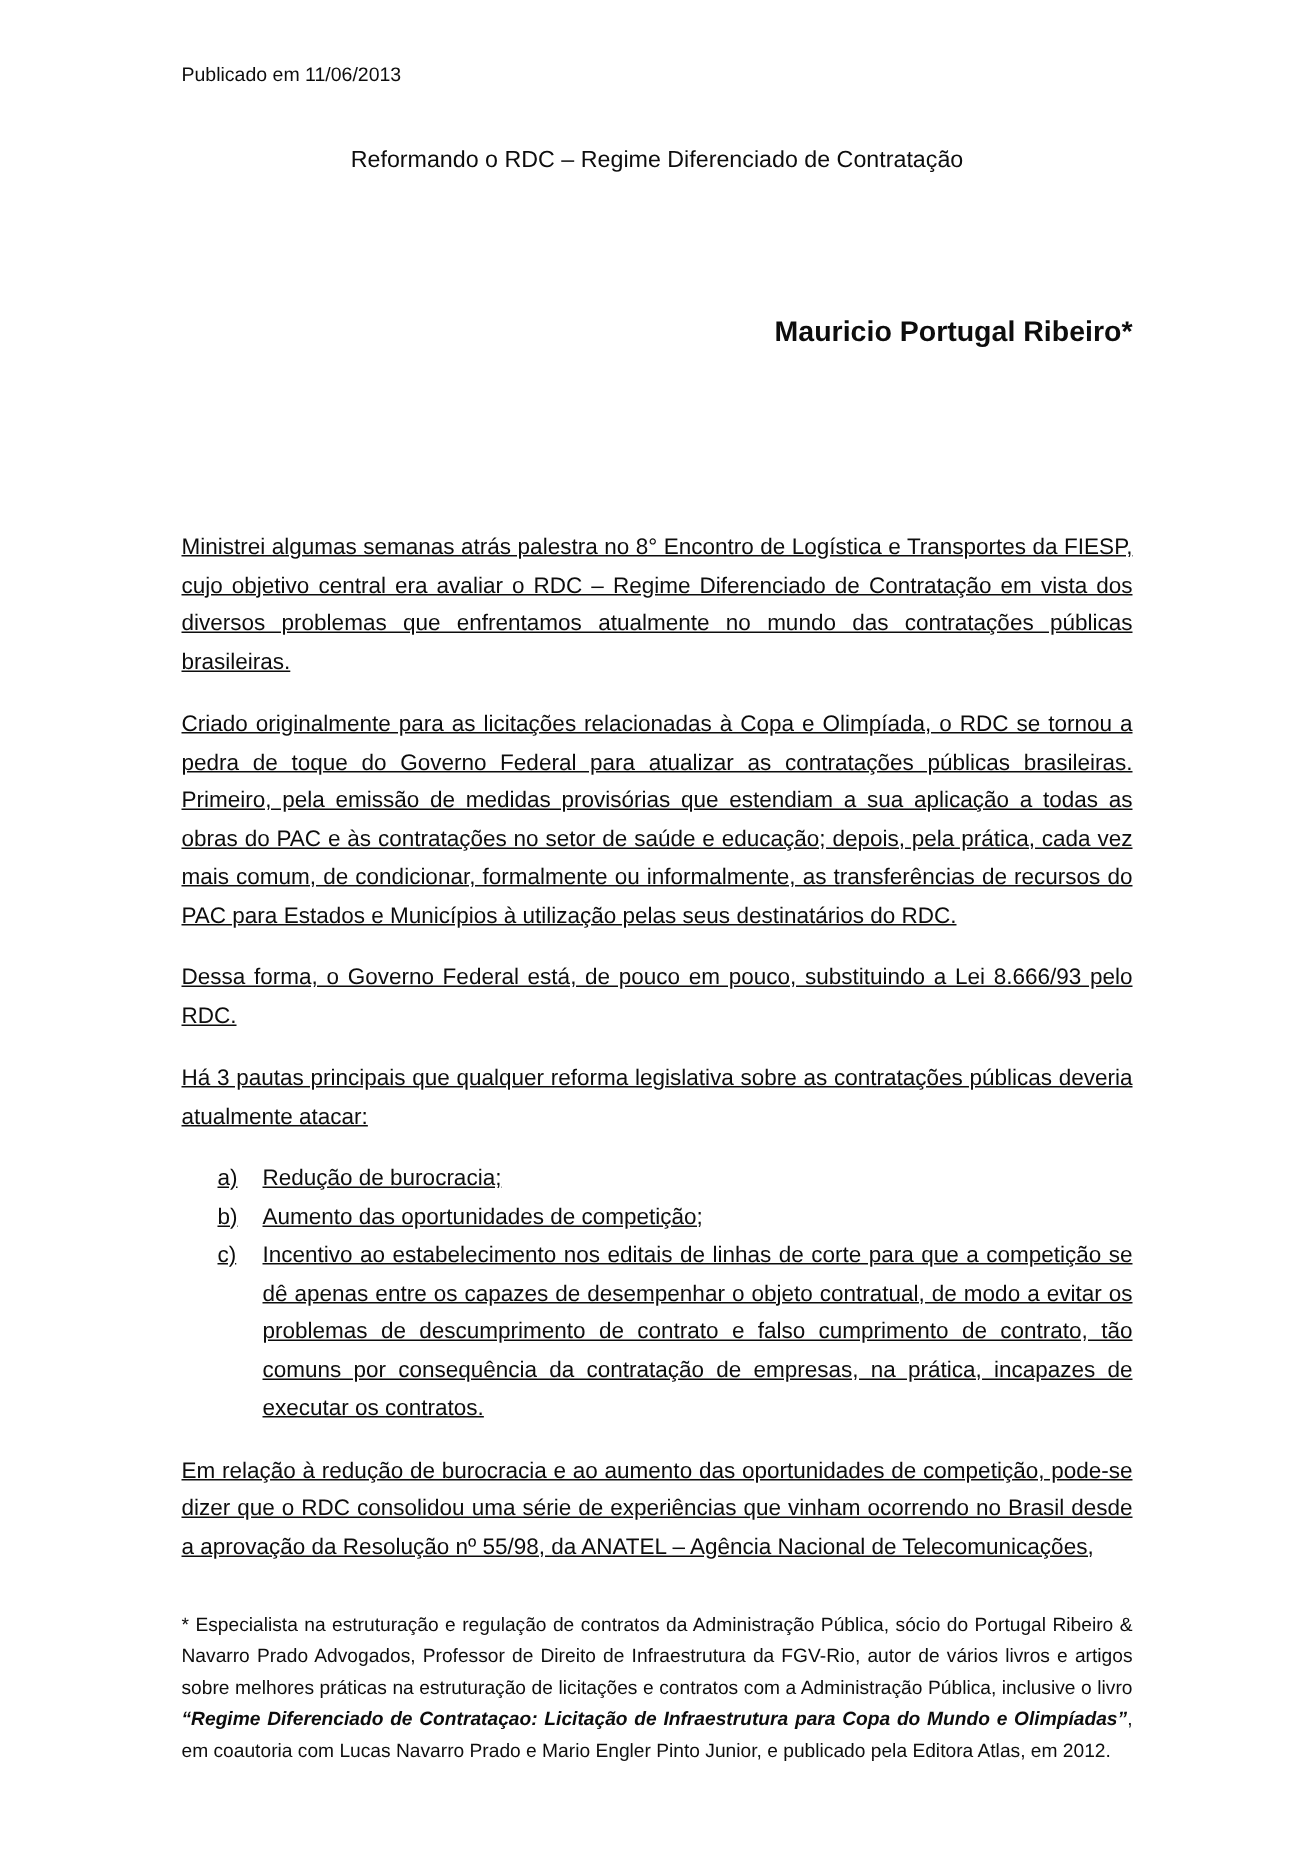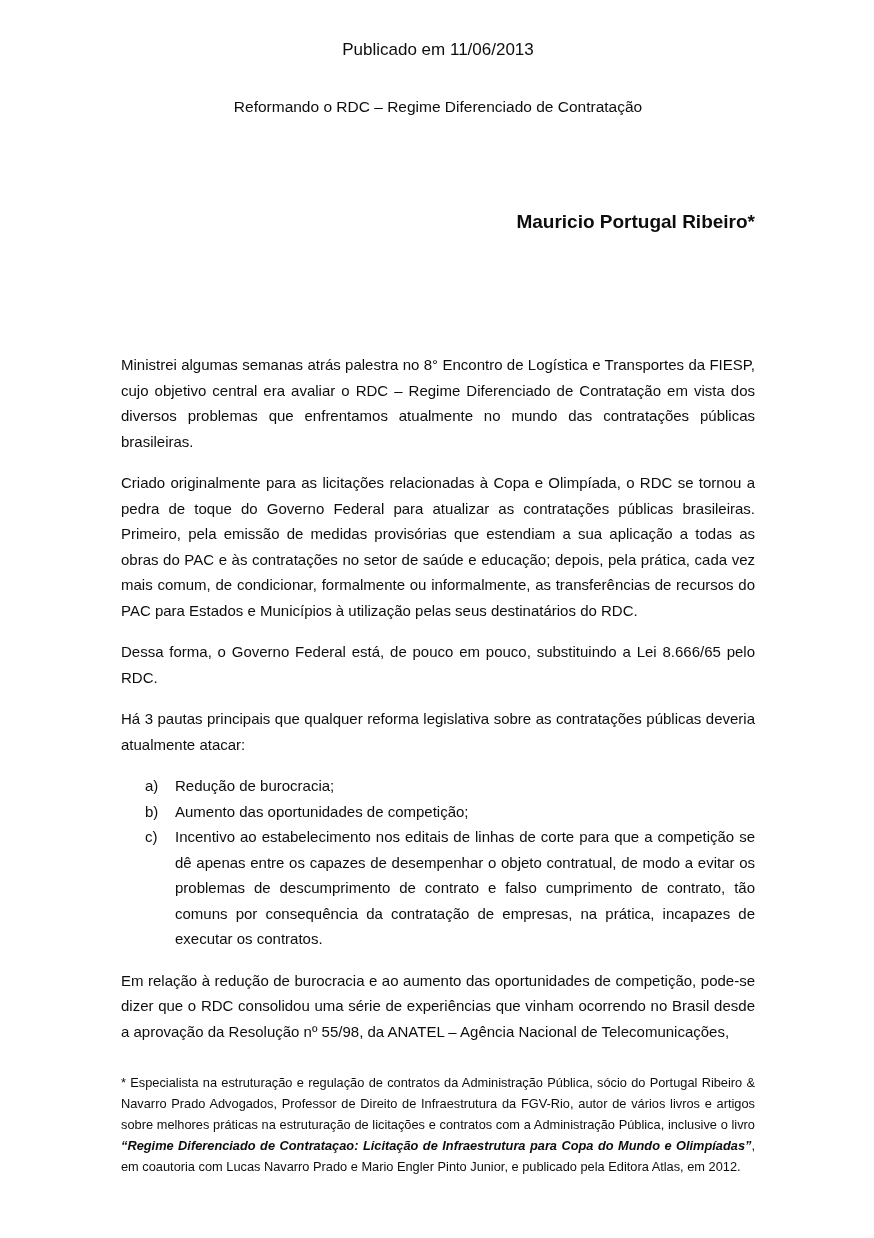--- a/index.html
+++ b/index.html
@@ -12,22 +12,22 @@
     width: 874px;
     height: 1238px;
     background: #ffffff;
     box-sizing: border-box;
     padding: 40px 119px 0 121px;
     font-family: "Liberation Sans", sans-serif;
     color: #0d0d0d;
     overflow: hidden;
   }
   .published {
-    text-align: center;
-    font-size: 17px;
+    text-align: left;
+    font-size: 13px;
     line-height: 19px;
     font-weight: 400;
   }
   .doc-title {
     margin: 38px 0 0 0;
     text-align: center;
     font-size: 15.5px;
     line-height: 19px;
     font-weight: 400;
   }
@@ -36,20 +36,21 @@
     text-align: right;
     font-size: 19px;
     line-height: 19px;
     font-weight: 700;
   }
   .body-text {
     margin-top: 121px;
     font-size: 15px;
     line-height: 25.5px;
     text-align: justify;
+    text-decoration: underline;
   }
   .body-text p {
     margin: 0 0 16px 0;
   }
   .item-list {
     margin: 0 0 16px 0;
     padding: 0;
     list-style: none;
   }
   .item-list li {
@@ -84,21 +85,21 @@
   <h1 class="doc-title">Reformando o RDC – Regime Diferenciado de Contratação</h1>
 
   <div class="author">Mauricio Portugal Ribeiro*</div>
 
   <div class="body-text">
 
     <p>Ministrei algumas semanas atrás palestra no 8° Encontro de Logística e Transportes da FIESP, cujo objetivo central era avaliar o RDC – Regime Diferenciado de Contratação em vista dos diversos problemas que enfrentamos atualmente no mundo das contratações públicas brasileiras.</p>
 
     <p>Criado originalmente para as licitações relacionadas à Copa e Olimpíada, o RDC se tornou a pedra de toque do Governo Federal para atualizar as contratações públicas brasileiras. Primeiro, pela emissão de medidas provisórias que estendiam a sua aplicação a todas as obras do PAC e às contratações no setor de saúde e educação; depois, pela prática, cada vez mais comum, de condicionar, formalmente ou informalmente, as transferências de recursos do PAC para Estados e Municípios à utilização pelas seus destinatários do RDC.</p>
 
-    <p>Dessa forma, o Governo Federal está, de pouco em pouco, substituindo a Lei 8.666/65 pelo RDC.</p>
+    <p>Dessa forma, o Governo Federal está, de pouco em pouco, substituindo a Lei 8.666/93 pelo RDC.</p>
 
     <p>Há 3 pautas principais que qualquer reforma legislativa sobre as contratações públicas deveria atualmente atacar:</p>
 
     <ol class="item-list">
       <li>
         <span class="item-marker">a)</span>
         <span class="item-text">Redução de burocracia;</span>
       </li>
       <li>
         <span class="item-marker">b)</span>

